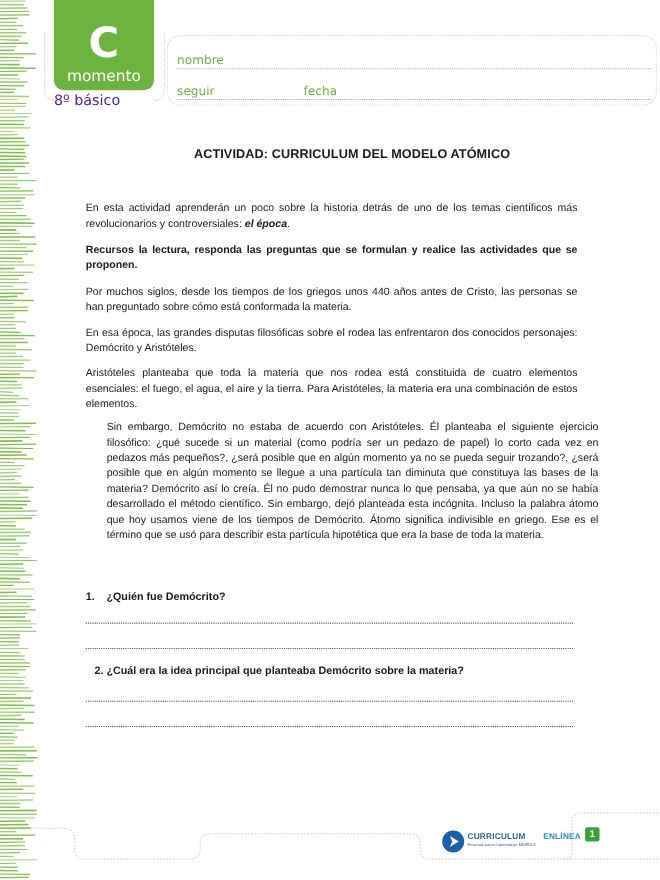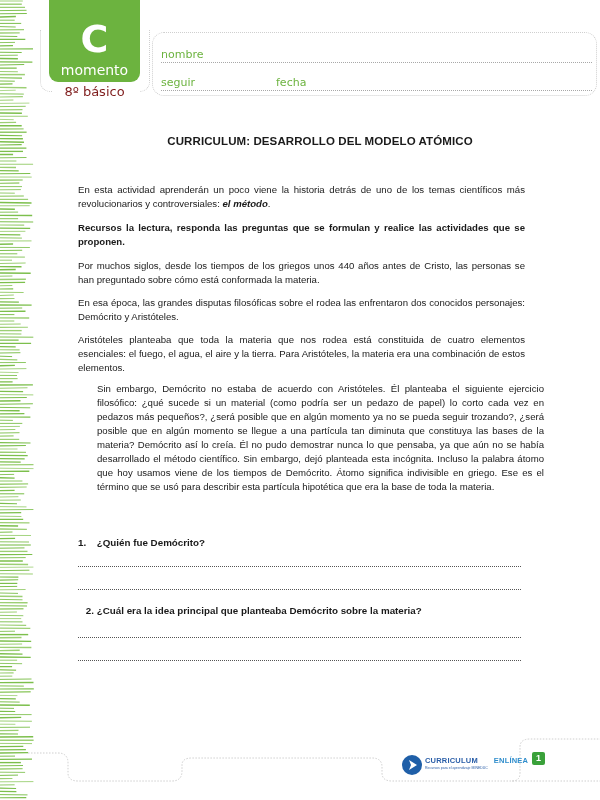--- a/index.html
+++ b/index.html
@@ -19,22 +19,22 @@
     .subject-letter {
       position: absolute; left: 0; right: 0; top: 20px;
       font-family: "DejaVu Sans", sans-serif; font-weight: bold;
       font-size: 38px; line-height: 38px;
     }
     .subject-name {
       position: absolute; left: 0; right: 0; top: 62px;
       font-family: "DejaVu Sans", sans-serif; font-size: 14px; line-height: 16px;
     }
     .grade-label {
-      position: absolute; left: 49px; top: 84px; width: 91px; text-align: center;
-      font-family: "DejaVu Sans", sans-serif; font-size: 13px; color: #7f1d1d;
+      position: absolute; left: 49px; top: 84px; width: 91px; text-align: left;
+      font-family: "DejaVu Sans", sans-serif; font-size: 13px; color: #4c1d95;
     }
     .header-dots-left {
       position: absolute; left: 40px; top: 30px; width: 12px; height: 62px;
       border-left: 1px dotted #cfcfcf; border-bottom: 1px dotted #cfcfcf;
       border-radius: 0 0 0 10px;
     }
     .header-dots-left2 {
       position: absolute; left: 140px; top: 30px; width: 10px; height: 62px;
       border-right: 1px dotted #cfcfcf; border-bottom: 1px dotted #cfcfcf;
       border-radius: 0 0 10px 0;
@@ -373,23 +373,23 @@
 <div class="form-box">
   <div class="form-row r1">
     <span class="form-label" style="left:0">nombre</span>
   </div>
   <div class="form-row r2">
     <span class="form-label" style="left:0">seguir</span>
     <span class="form-label" style="left:115px">fecha</span>
   </div>
 </div>
 
-<div class="doc-title">CURRICULUM: DESARROLLO DEL MODELO ATÓMICO</div>
-
-<p class="body-text p1"><span>En esta actividad aprenderán un poco viene la historia detrás de uno de los temas científicos más revolucionarios y controversiales: </span><span class="emph">el método</span><span>.</span></p>
+<div class="doc-title">ACTIVIDAD: CURRICULUM DEL MODELO ATÓMICO</div>
+
+<p class="body-text p1"><span>En esta actividad aprenderán un poco sobre la historia detrás de uno de los temas científicos más revolucionarios y controversiales: </span><span class="emph">el época</span><span>.</span></p>
 <p class="body-text p2">Recursos la lectura, responda las preguntas que se formulan y realice las actividades que se proponen.</p>
 <p class="body-text p3">Por muchos siglos, desde los tiempos de los griegos unos 440 años antes de Cristo, las personas se han preguntado sobre cómo está conformada la materia.</p>
 <p class="body-text p4">En esa época, las grandes disputas filosóficas sobre el rodea las enfrentaron dos conocidos personajes: Demócrito y Aristóteles.</p>
 <p class="body-text p5">Aristóteles planteaba que toda la materia que nos rodea está constituida de cuatro elementos esenciales: el fuego, el agua, el aire y la tierra.  Para Aristóteles, la materia era una combinación de estos elementos.</p>
 <p class="body-text p6">Sin embargo, Demócrito no estaba de acuerdo con Aristóteles. Él planteaba el siguiente ejercicio filosófico: ¿qué sucede si un material (como podría ser un pedazo de papel) lo corto cada vez en pedazos más pequeños?, ¿será posible que en algún momento ya no se pueda seguir trozando?, ¿será posible que en algún momento se llegue a una partícula tan diminuta que constituya  las bases de la materia?  Demócrito así lo creía. Él no pudo demostrar nunca lo que pensaba, ya que aún no se había desarrollado el método  científico. Sin embargo, dejó planteada esta incógnita. Incluso la palabra átomo que hoy usamos viene de los tiempos de Demócrito. Átomo significa indivisible en griego. Ese es el término que se usó para describir esta partícula hipotética que era la base de toda la materia.</p>
 
 <div class="question q1">
   <span class="q-num">1.</span>
   <span>¿Quién fue Demócrito?</span>
 </div>

